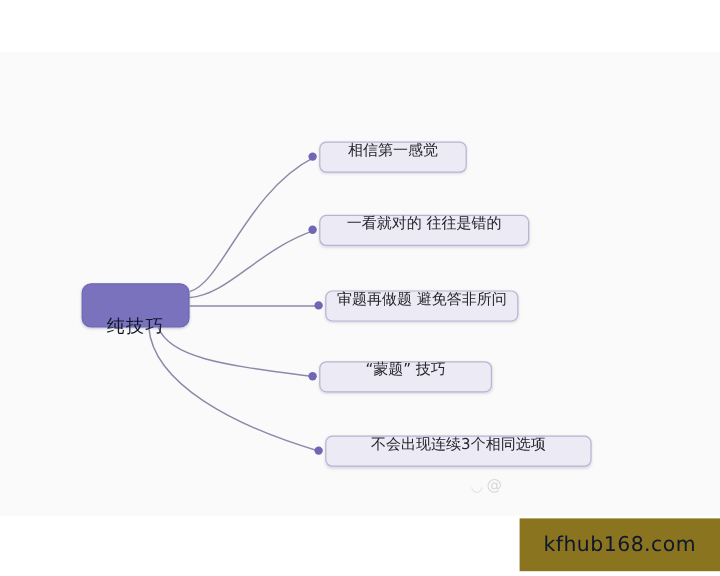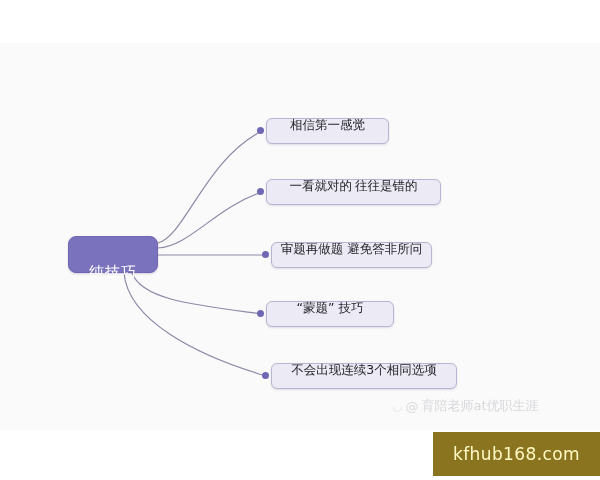--- a/index.html
+++ b/index.html
@@ -44,21 +44,21 @@
     background: #7a72bd;
     border: 1px solid #6f67b4;
     border-radius: 8px;
     box-sizing: border-box;
     display: flex;
     align-items: center;
     justify-content: center;
     box-shadow: 0 1px 2px rgba(90,85,140,0.25);
   }
   #root-node .root-label {
-    color: #ffffff;
+    color: #0f172a;
     font-size: 15px;
     letter-spacing: 1px;
     font-family: "DejaVu Sans", "Liberation Sans", sans-serif;
     margin-top: 36px;
   }
 
   
   .topic {
     position: absolute;
     height: 26px;
@@ -115,21 +115,21 @@
     left: 433px;
     top: 432px;
     width: 167px;
     height: 44px;
     background: #8a7420;
     display: flex;
     align-items: center;
     justify-content: center;
   }
   #site-banner .banner-label {
-    color: #fef9c3;
+    color: #0f172a;
     font-size: 17px;
     letter-spacing: 0.4px;
     font-family: "DejaVu Sans", "Liberation Sans", sans-serif;
   }
 </style>
 </head>
 <body>
 
 <div id="canvas"></div>
 
@@ -149,40 +149,39 @@
 <div id="root-node">
   <span class="root-label">纯技巧</span>
 </div>
 
 <div class="dot" style="left:257px; top:127px;"></div>
 <div class="topic" style="left:266px; top:118px; width:123px;">
   <span class="topic-label">相信第一感觉</span>
 </div>
 
 <div class="dot" style="left:257px; top:188px;"></div>
-<div class="topic" style="left:266px; top:179px; width:175px;font-family:Liberation Serif, serif;">
+<div class="topic" style="left:266px; top:179px; width:175px;">
   <span class="topic-label">一看就对的 往往是错的</span>
 </div>
 
 <div class="dot" style="left:262px; top:251px;"></div>
 <div class="topic" style="left:271px; top:242px; width:161px;">
   <span class="topic-label">审题再做题 避免答非所问</span>
 </div>
 
 <div class="dot" style="left:257px; top:310px;"></div>
-<div class="topic" style="left:266px; top:301px; width:128px;">
+<div class="topic" style="left:266px; top:301px; width:144px;">
   <span class="topic-label">“蒙题” 技巧</span>
 </div>
 
 <div class="dot" style="left:262px; top:372px;"></div>
-<div class="topic" style="left:271px; top:363px; width:186px;">
+<div class="topic" style="left:271px; top:363px; width:222px;">
   <span class="topic-label">不会出现连续3个相同选项</span>
 </div>
 
 <div id="watermark">
   <span class="wm-logo">◡</span>
   <span class="wm-at">@</span>
-  <span class="wm-text">育陪老师at优职生涯</span>
 </div>
 
 <div id="site-banner">
   <span class="banner-label">kfhub168.com</span>
 </div>
 
 </body></html>

